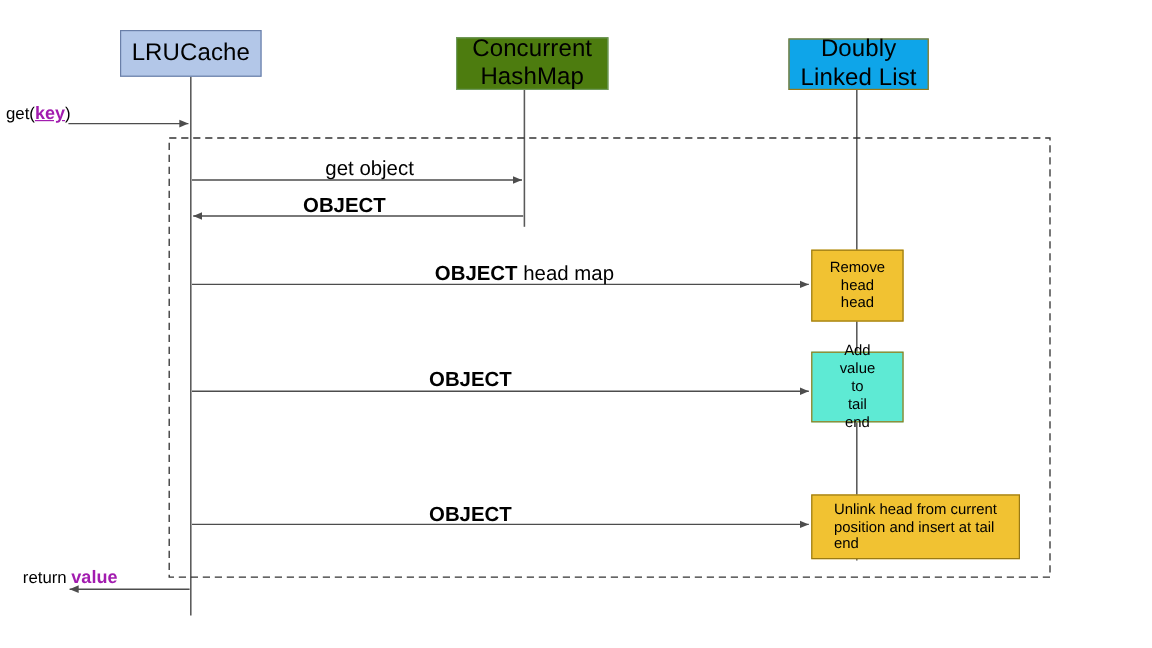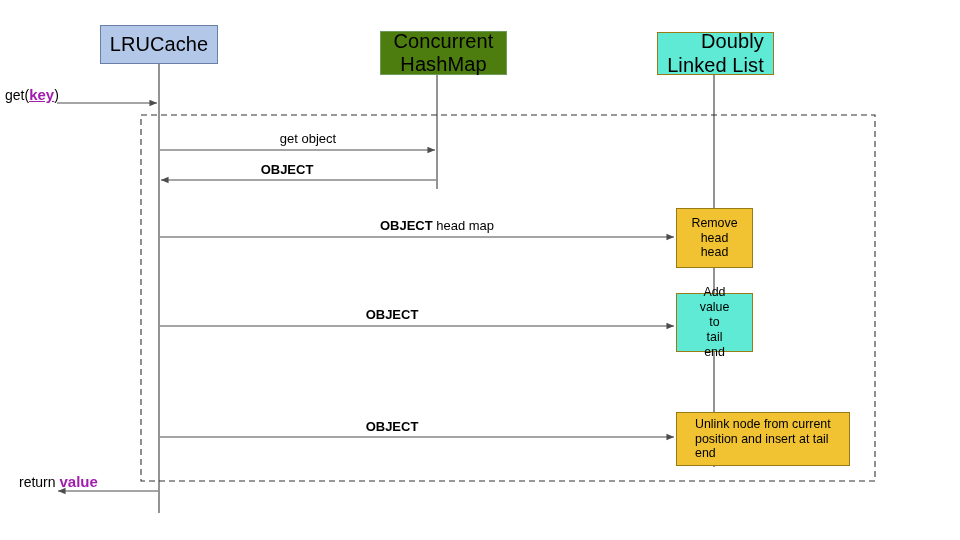--- a/index.html
+++ b/index.html
@@ -64,21 +64,21 @@
   }
   .action-box.leftal {
     justify-content: flex-start;
     text-align: left;
   }
   .action-box span { display: block; }
 
   
   .msg-label {
     position: absolute;
-    font-size: 13px;
+    font-size: 17px;
     color: #000000;
     white-space: nowrap;
     line-height: 1;
   }
   .msg-label.center {
     transform: translateX(-50%);
     text-align: center;
   }
   .msg-label b { font-weight: bold; }
 
@@ -138,21 +138,21 @@
     <span>LRUCache</span>
   </div>
 
   <div class="participant" style="left:380px; top:31px; width:127px; height:44px; background:#4d7c0f; border-color:#6f9a5c;">
     <div>
       <span>Concurrent</span>
       <span>HashMap</span>
     </div>
   </div>
 
-  <div class="participant" style="left:657px; top:32px; width:117px; height:43px; background:#5eead4; border-color:#9a7a14;text-align:right;">
+  <div class="participant" style="left:657px; top:32px; width:117px; height:43px; background:#0ea5e9; border-color:#9a7a14;">
     <div>
       <span>Doubly</span>
       <span>Linked List</span>
     </div>
   </div>
 
   <div class="action-box center" style="left:676px; top:208px; width:77px; height:60px; background:#f1c232;">
     <div>
       <span>Remove</span>
       <span>head</span>
@@ -163,21 +163,21 @@
   <div class="action-box center" style="left:676px; top:293px; width:77px; height:59px; background:#5eead4;">
     <div>
       <span>Add</span>
       <span>value to</span>
       <span>tail end</span>
     </div>
   </div>
 
   <div class="action-box leftal" style="left:676px; top:412px; width:174px; height:54px; background:#f1c232;">
     <div>
-      <span>Unlink node from current</span>
+      <span>Unlink head from current</span>
       <span>position and insert at tail</span>
       <span>end</span>
     </div>
   </div>
 
   <div class="msg-label center" style="left:308px; top:132px;">
     <span>get object</span>
   </div>
 
   <div class="msg-label center" style="left:287px; top:163px;">

